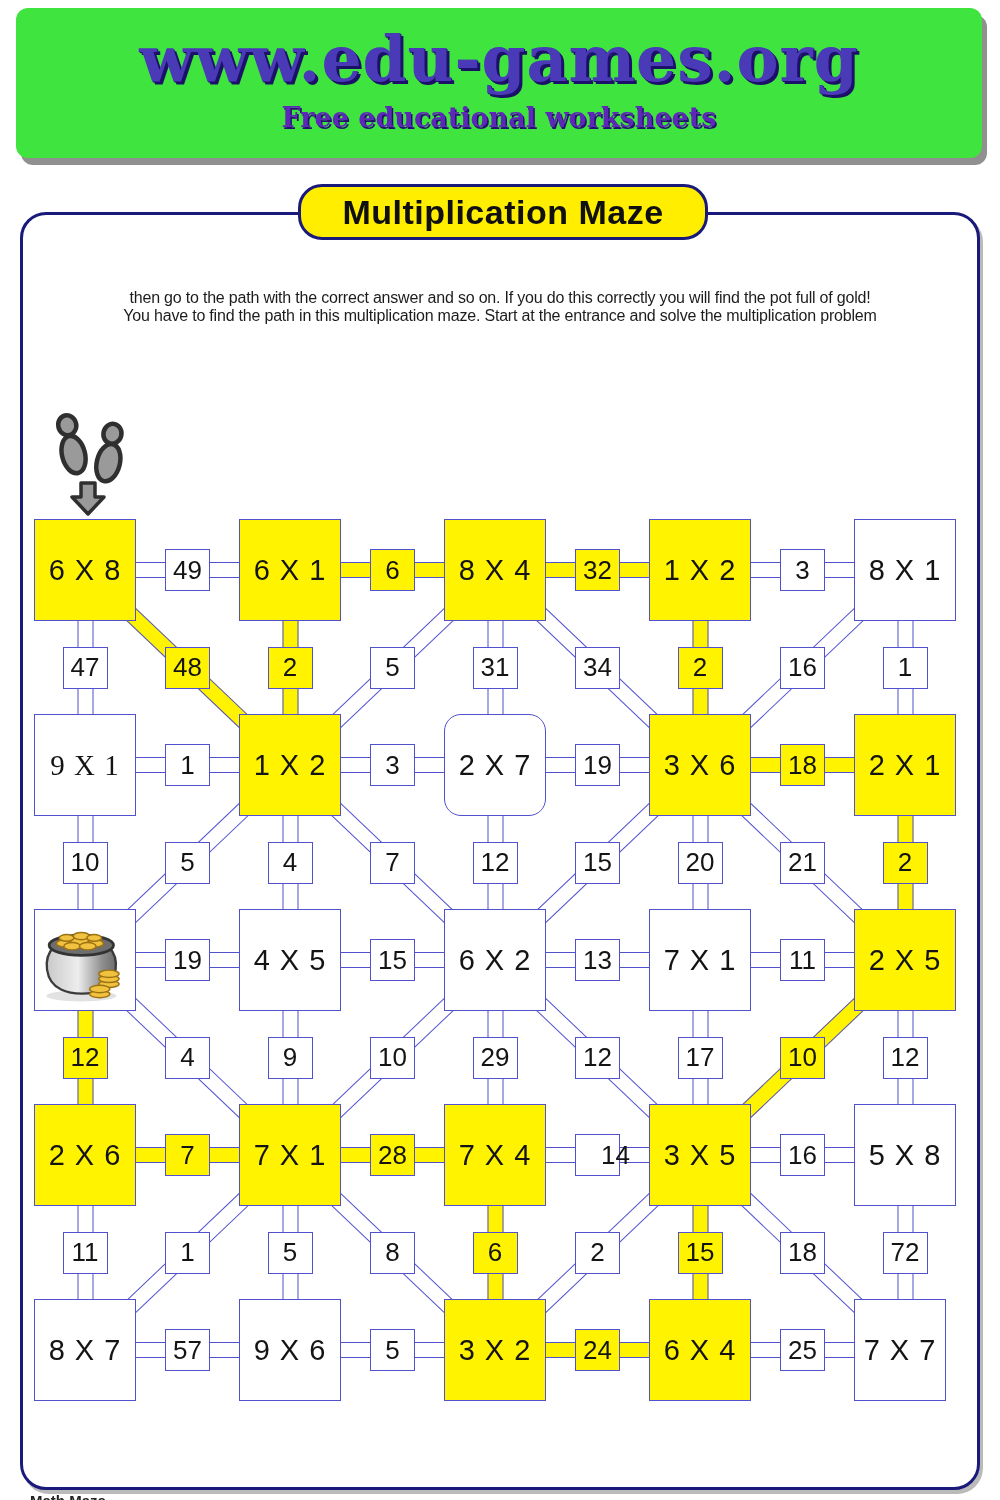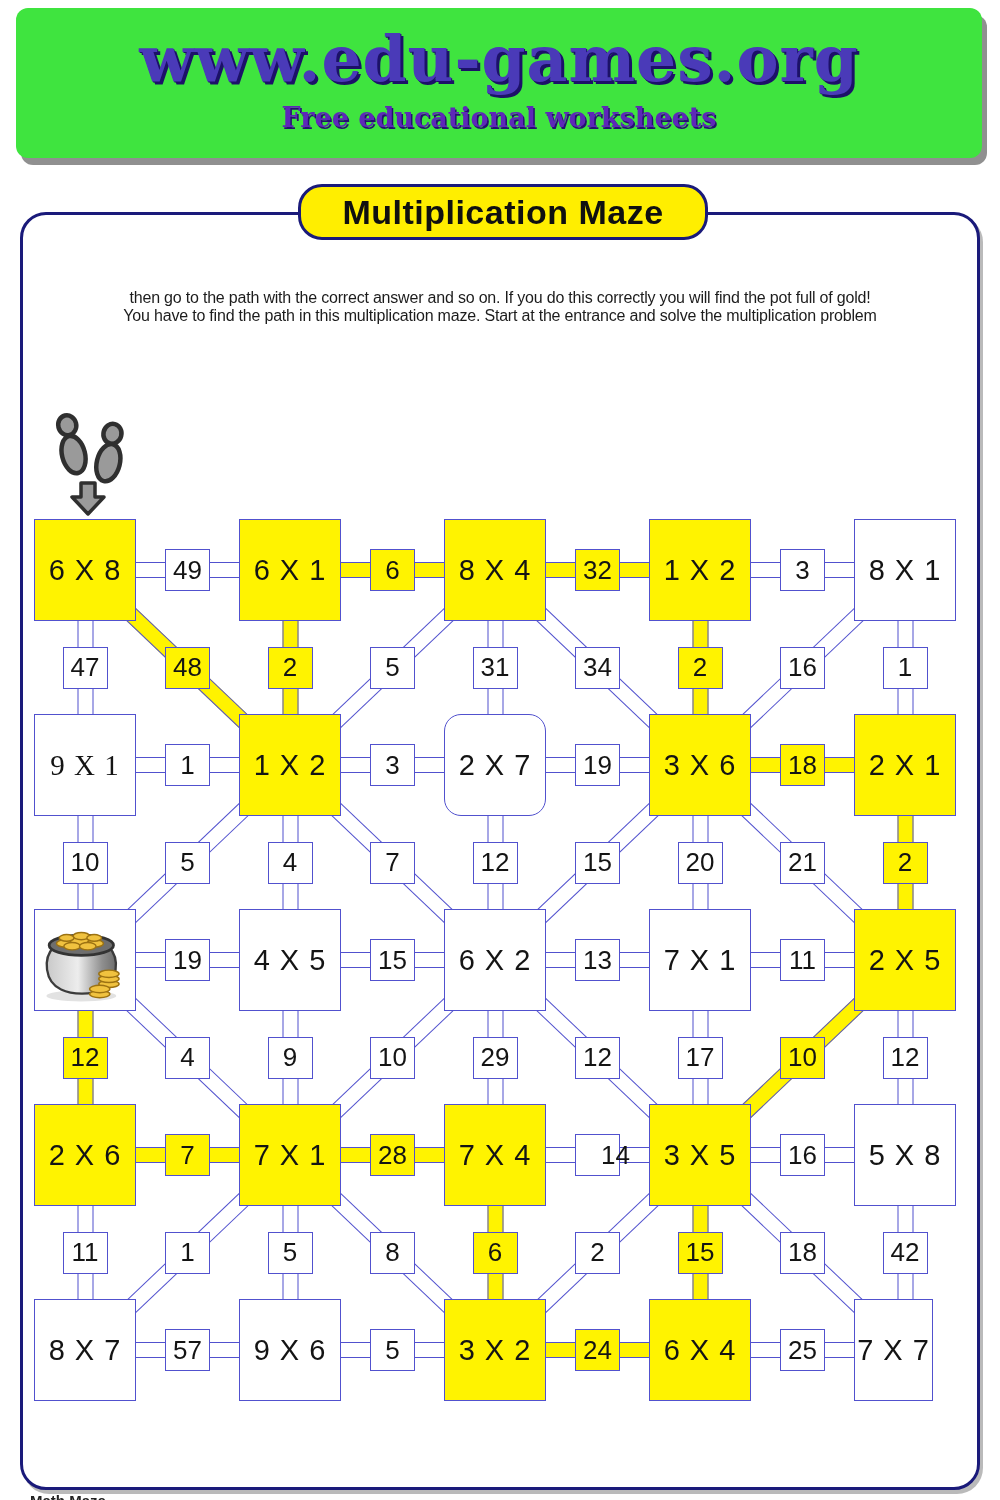--- a/index.html
+++ b/index.html
@@ -407,21 +407,21 @@
     <div class="cellbox answer" style="width: 45px; height: 42px; left: 575px; top: 1231.5px;">
       <span>2</span>
     </div>
     <div class="cellbox answer path" style="width: 45px; height: 42px; left: 677.5px; top: 1231.5px;">
       <span>15</span>
     </div>
     <div class="cellbox answer" style="width: 45px; height: 42px; left: 780px; top: 1231.5px;">
       <span>18</span>
     </div>
     <div class="cellbox answer" style="width: 45px; height: 42px; left: 882.5px; top: 1231.5px;">
-      <span>42</span>
+      <span>72</span>
     </div>
     <div class="cellbox problem" style="width: 102px; height: 102px; left: 34px; top: 1299px;">
       <span>8 X 7</span>
     </div>
     <div class="cellbox answer" style="width: 45px; height: 42px; left: 165px; top: 1329px;">
       <span>57</span>
     </div>
     <div class="cellbox problem" style="width: 102px; height: 102px; left: 239px; top: 1299px;">
       <span>9 X 6</span>
     </div>
@@ -433,18 +433,18 @@
     </div>
     <div class="cellbox answer path" style="width: 45px; height: 42px; left: 575px; top: 1329px;">
       <span>24</span>
     </div>
     <div class="cellbox problem path" style="width: 102px; height: 102px; left: 649px; top: 1299px;">
       <span>6 X 4</span>
     </div>
     <div class="cellbox answer" style="width: 45px; height: 42px; left: 780px; top: 1329px;">
       <span>25</span>
     </div>
-    <div class="cellbox problem" style="width: 79px; height: 102px; left: 854px; top: 1299px;">
+    <div class="cellbox problem" style="width: 92px; height: 102px; left: 854px; top: 1299px;">
       <span>7 X 7</span>
     </div>
   </div>
 
 <div class="footer-label">Math Maze</div>
 
 </body></html>

